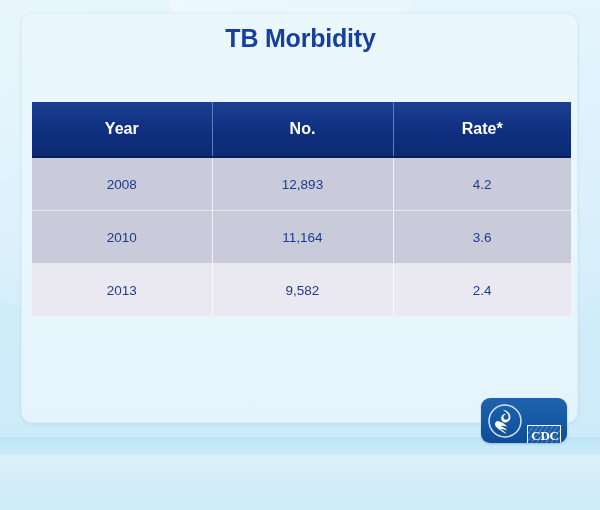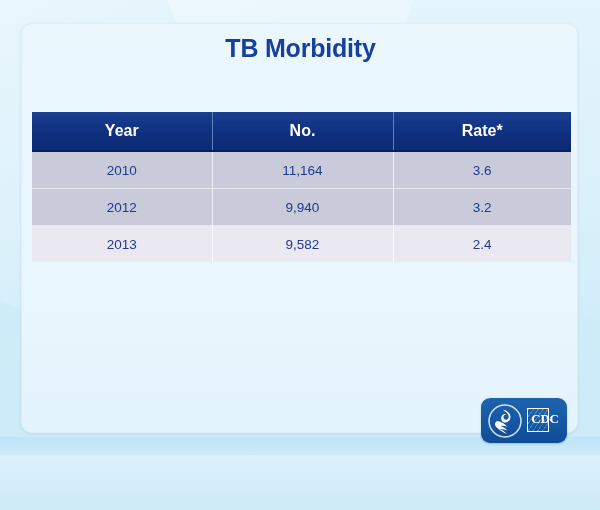--- a/index.html
+++ b/index.html
@@ -59,21 +59,21 @@
     width: 600px;
     height: 18px;
     background: linear-gradient(180deg, rgba(160,215,240,0.35), rgba(205,234,248,0.0));
     pointer-events: none;
   }
 
   
   .card {
     position: absolute;
     left: 21px;
-    top: 23px;
+    top: 13px;
     width: 557px;
     height: 410px;
     border-radius: 11px;
     background: linear-gradient(180deg, #eaf7fd 0%, #e9f6fd 55%, #e4f4fc 100%);
     border: 1px solid #dceefa;
     box-shadow: 0 1px 3px rgba(120,170,200,0.25);
     box-sizing: border-box;
   }
 
   
@@ -94,21 +94,21 @@
   
   .table {
     position: absolute;
     left: 10px;
     top: 88px;
     width: 539px;
     border-collapse: collapse;
     table-layout: fixed;
   }
   .table th, .table td {
-    padding: 0;
+    padding: 8px;
     margin: 0;
     text-align: center;
   }
   .col-year  { width: 180px; }
   .col-no    { width: 181px; }
   .col-rate  { width: 178px; }
 
   .table thead th {
     height: 38px;
     background: linear-gradient(180deg, #1b3f91 0%, #0f2f7f 55%, #0c2a74 100%);
@@ -159,22 +159,22 @@
   .logo-bird {
     position: absolute;
     left: 5px;
     top: 4px;
     width: 38px;
     height: 38px;
   }
   .logo-cdc-box {
     position: absolute;
     left: 46px;
-    top: 10px;
-    width: 22px;
+    top: 27px;
+    width: 34px;
     height: 24px;
     border: 1px solid #ffffff;
     box-sizing: border-box;
     background:
       repeating-linear-gradient(125deg,
         rgba(255,255,255,0.22) 0px,
         rgba(255,255,255,0.22) 1px,
         rgba(255,255,255,0) 1px,
         rgba(255,255,255,0) 4px),
       linear-gradient(180deg, #1d61ac, #12539d);
@@ -216,28 +216,28 @@
       </colgroup>
       <thead>
         <tr>
           <th>Year</th>
           <th>No.</th>
           <th>Rate*</th>
         </tr>
       </thead>
       <tbody>
         <tr class="row-odd">
+          <td>2008</td>
+          <td>12,893</td>
+          <td>4.2</td>
+        </tr>
+        <tr class="row-odd">
           <td>2010</td>
           <td>11,164</td>
           <td>3.6</td>
-        </tr>
-        <tr class="row-odd">
-          <td>2012</td>
-          <td>9,940</td>
-          <td>3.2</td>
         </tr>
         <tr class="row-even">
           <td>2013</td>
           <td>9,582</td>
           <td>2.4</td>
         </tr>
       </tbody>
     </table>
 
 

